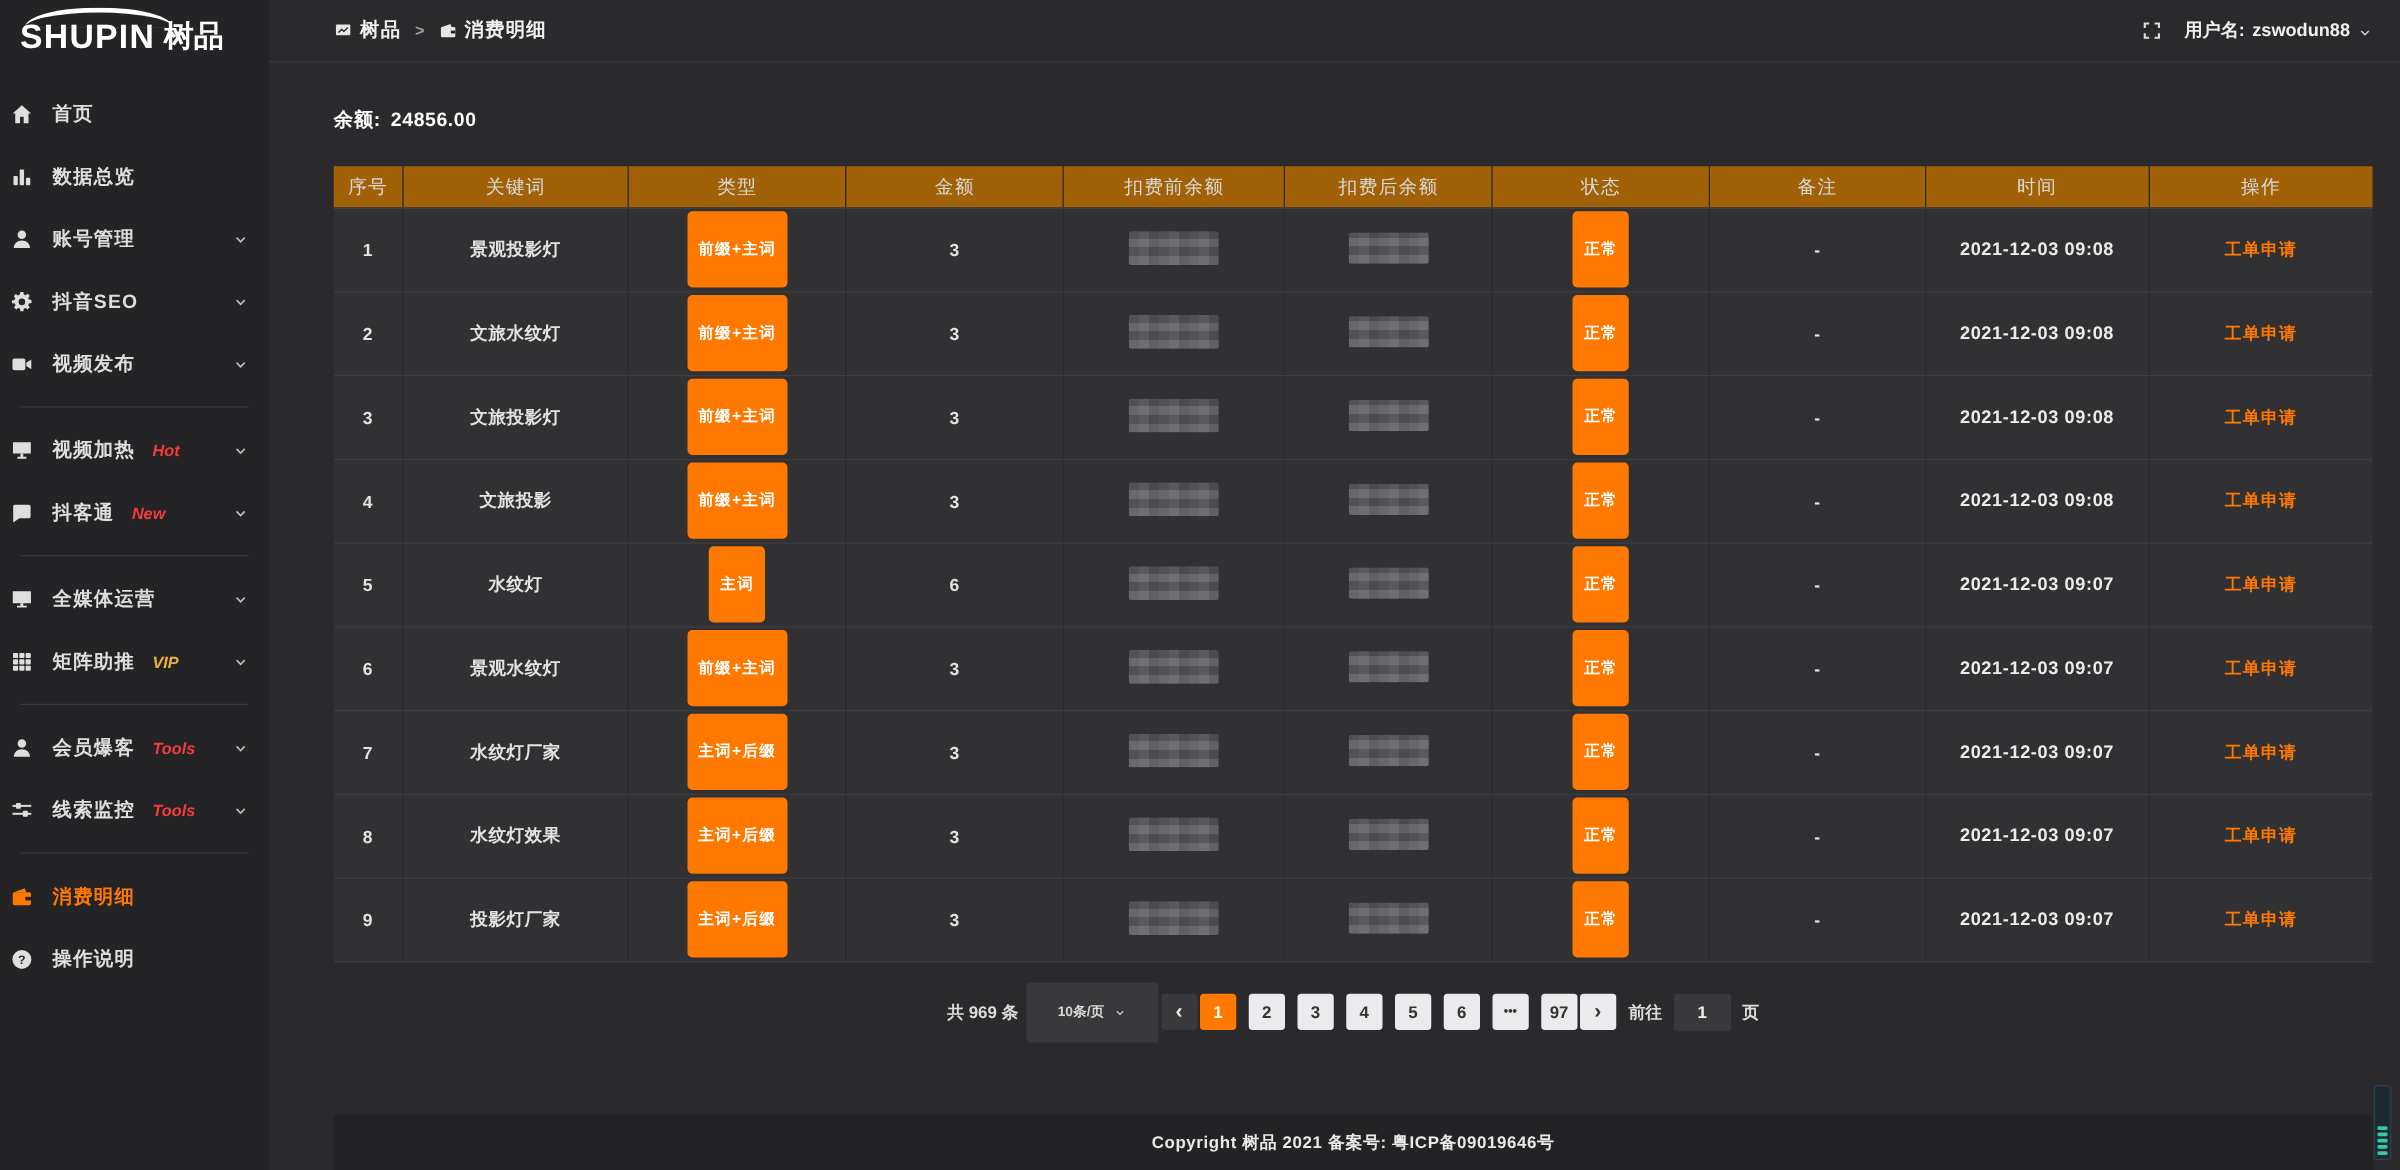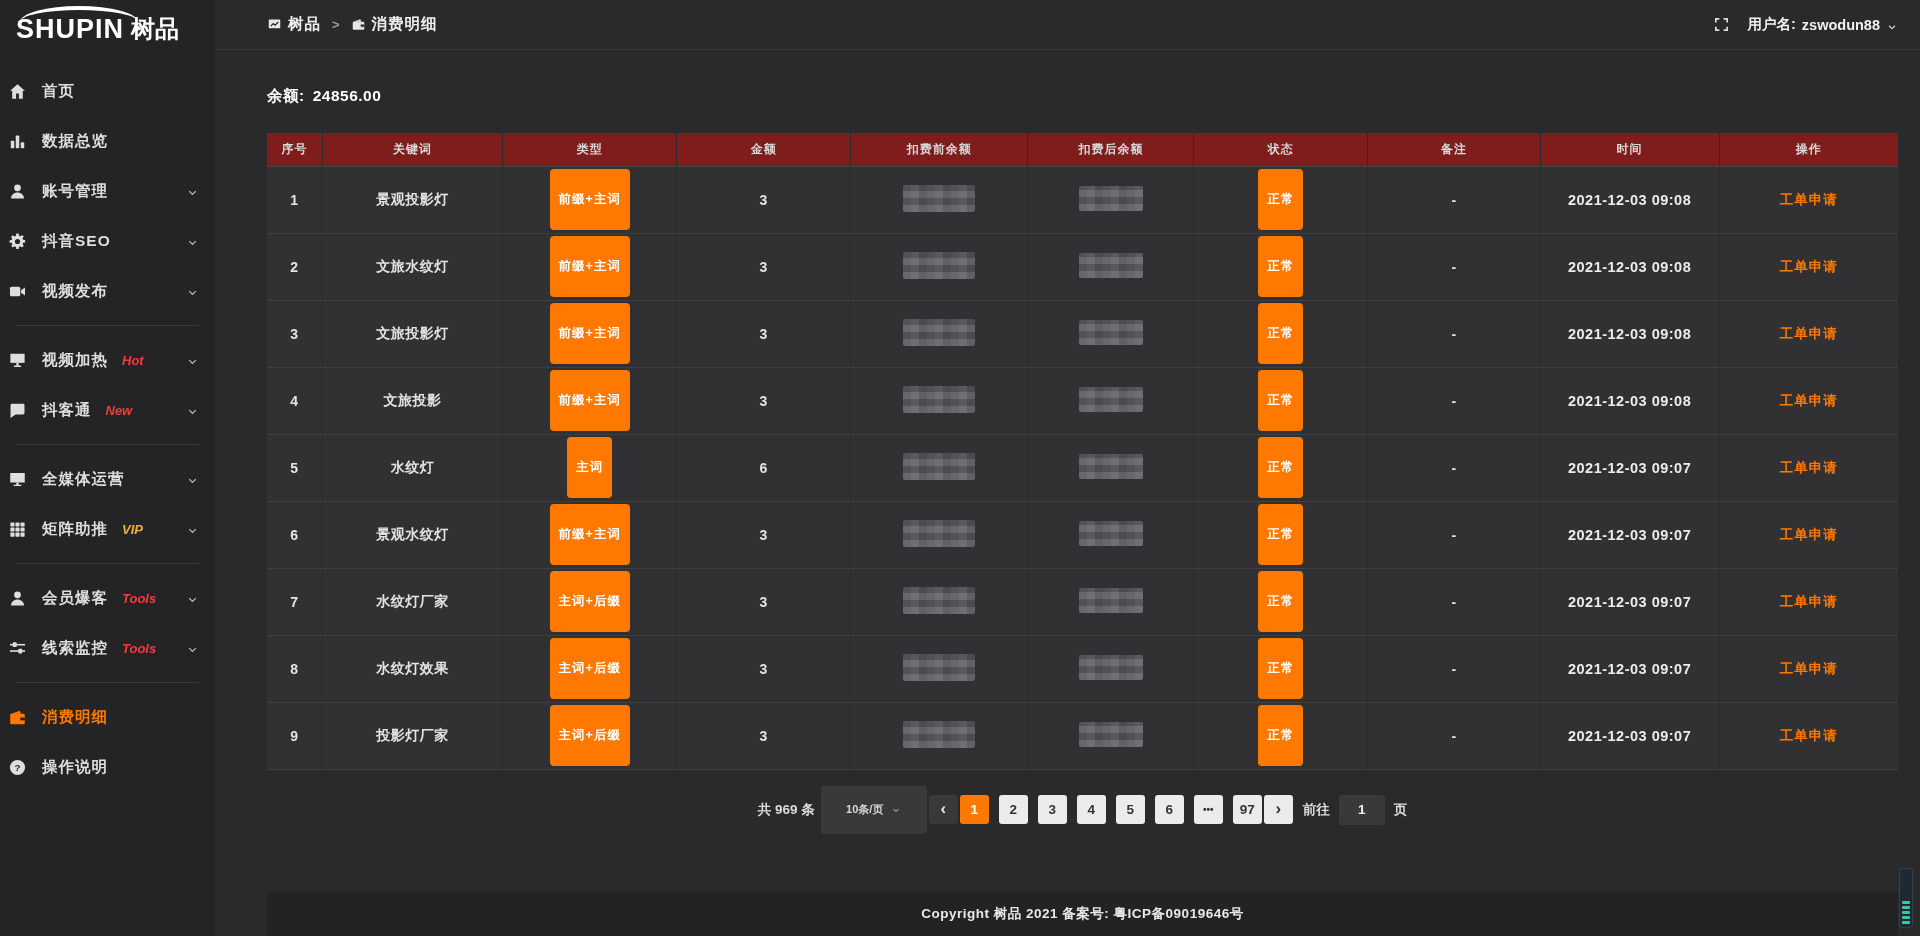--- a/index.html
+++ b/index.html
@@ -46,21 +46,21 @@
   .drop-chevron { width:12px; height:12px; color:#cfcfcf; }
   .drop-chevron svg { width:100%; height:100%; fill:none; stroke:currentColor; stroke-width:2.4; }
 
   .content { padding:0 22px 0 52px; display:flex; flex-direction:column; flex:1; }
 
   .balance { margin-top:36px; font-size:15.5px; font-weight:700; color:#fff; letter-spacing:.5px; }
   .balance .val { margin-left:8px; }
 
   
   table.grid { margin-top:26px; width:100%; border-collapse:collapse; table-layout:fixed; }
-  .grid th { height:33px; background:#7f1d1d; color:#d9d9d9; font-size:12px; font-weight:700;
+  .grid th { height:33px; background:#a16207; color:#d9d9d9; font-size:15px; font-weight:400;
     border-right:1px solid #2b2b2d; border-bottom:1px solid #444447; letter-spacing:1px; }
   .grid th:last-child { border-right:none; }
   .grid td { height:67px; background:#313134; text-align:center; font-size:14px; font-weight:600;
     color:#e3e3e3; border-right:1px solid #2a2a2c; border-bottom:1px solid #3e3e41; letter-spacing:.5px; }
   .grid td:last-child { border-right:none; }
   .badge { display:inline-block; background:#ff7800; color:#fff; font-size:12.5px; font-weight:600;
     padding:22px 9px; border-radius:4px; letter-spacing:1px; }
   .mask { display:inline-block; width:72px; height:27px; border-radius:2px; opacity:.85;
     background:
       repeating-linear-gradient(0deg, rgba(140,140,146,.45) 0 7px, rgba(84,84,90,.45) 7px 14px),

